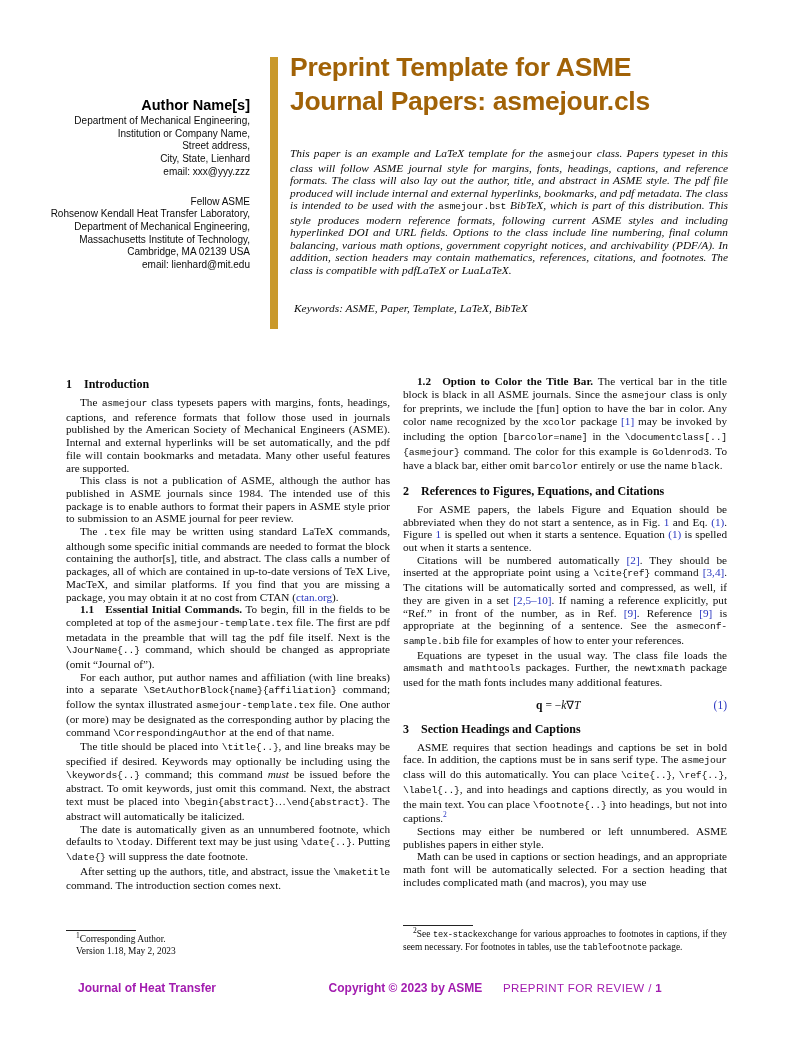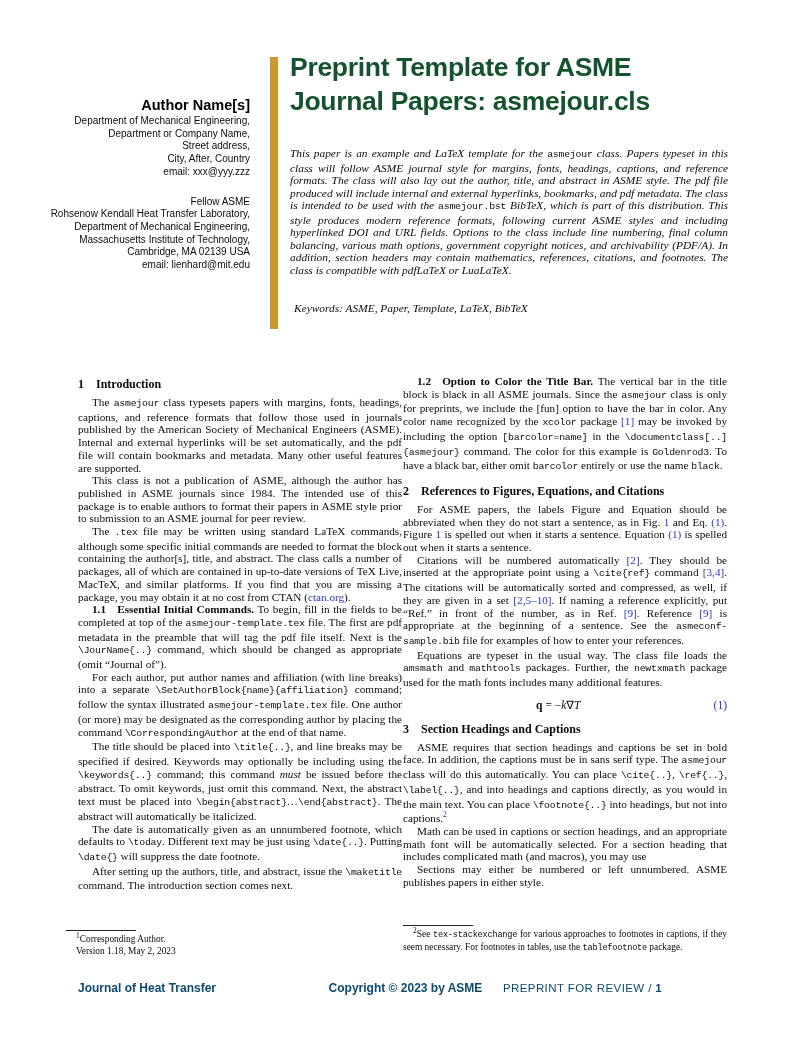--- a/index.html
+++ b/index.html
@@ -3,37 +3,37 @@
 <meta charset="utf-8">
 <style>
   html,body{margin:0;padding:0;background:#ffffff;}
   .page{position:relative;width:794px;height:1051px;background:#ffffff;overflow:hidden;
         font-family:"Liberation Serif",serif;color:#0b0b0b;}
 
   
   .gold-bar{position:absolute;left:270px;top:57px;width:8px;height:272px;background:var(--bar,#C9992B);}
   .main-title{position:absolute;left:290px;top:50px;width:480px;
       font-family:"Liberation Sans",sans-serif;font-weight:bold;
-      font-size:26.5px;line-height:34px;letter-spacing:-0.3px;color:#14532d;}
+      font-size:26.5px;line-height:34px;letter-spacing:-0.3px;color:#a16207;}
   .abstract{position:absolute;left:290px;top:147px;width:438px;
       font-style:italic;font-size:11.4px;line-height:12.5px;text-align:justify;}
   .abstract .mono{font-style:normal;}
   .keywords{position:absolute;left:294px;top:302px;width:438px;
       font-style:italic;font-size:11.4px;}
 
   
   .authors{position:absolute;left:30px;top:97px;width:220px;text-align:right;}
   .author + .author{margin-top:17px;}
   .author-name{font-family:"Liberation Sans",sans-serif;font-weight:bold;font-size:14.5px;
       line-height:17px;color:#000;margin-bottom:1px;}
   .author-line{font-family:"Liberation Sans",sans-serif;font-size:10px;line-height:12.7px;}
 
   
   .col{position:absolute;top:375px;width:324px;}
-  .col-left{left:78px;}
+  .col-left{left:66px;}
   .col-right{left:403px;}
   .para{margin:0;text-align:justify;text-indent:14px;font-size:11.2px;line-height:12.7px;}
   .sec-heading{font-weight:bold;font-size:12px;line-height:14px;margin:10px 0 5px 0;}
   .col > .sec-heading:first-child{margin-top:2px;}
   .mono{font-family:"Liberation Mono",monospace;font-size:9.8px;letter-spacing:-0.2px;}
   .it{font-style:italic;}
   .mb{font-weight:bold;}
   .runhead{font-weight:bold;}
   .lnk{color:var(--link,#2936C0);}
   .supl{color:var(--link,#2936C0);font-size:7.5px;vertical-align:super;line-height:0;}
@@ -47,38 +47,38 @@
   .fn-left{left:66px;top:930px;}
   .fn-right{left:403px;top:925px;}
   .fn-rule{width:70px;border-top:1.2px solid #222;margin-bottom:3px;}
   .footnote{font-size:9.4px;line-height:11.6px;margin:0;}
   .footnote .mono{font-size:8.6px;}
   .fn-ind{text-indent:10px;}
   .fn-just{text-align:justify;text-indent:10px;}
 
   
   .footer{position:absolute;left:66px;top:981px;width:661px;display:flex;align-items:baseline;
-      font-family:"Liberation Sans",sans-serif;font-size:12px;color:#0c4a6e;}
+      font-family:"Liberation Sans",sans-serif;font-size:12px;color:#a21caf;}
   .footer-left{font-weight:bold;padding-left:12px;width:230px;}
   .footer-center{font-weight:bold;flex:1;text-align:center;}
   .footer-right{width:220px;text-align:left;padding-right:4px;font-size:11.5px;letter-spacing:0.4px;}
   .footer-page{font-weight:bold;}
 </style>
 </head>
 <body>
 
 <div class="page">
 
   <div class="authors">
       <div class="author">
         <div class="author-name">Author Name[s]</div>
         <div class="author-line">Department of Mechanical Engineering,</div>
-        <div class="author-line">Department or Company Name,</div>
+        <div class="author-line">Institution or Company Name,</div>
         <div class="author-line">Street address,</div>
-        <div class="author-line">City, After, Country</div>
+        <div class="author-line">City, State, Lienhard</div>
         <div class="author-line">email: xxx@yyy.zzz</div>
       </div>
       <div class="author">
         <div class="author-line">Fellow ASME</div>
         <div class="author-line">Rohsenow Kendall Heat Transfer Laboratory,</div>
         <div class="author-line">Department of Mechanical Engineering,</div>
         <div class="author-line">Massachusetts Institute of Technology,</div>
         <div class="author-line">Cambridge, MA 02139 USA</div>
         <div class="author-line">email: lienhard@mit.edu</div>
       </div>
@@ -112,22 +112,22 @@
       <div class="sec-heading">2 References to Figures, Equations, and Citations</div>
       <p class="para"><span>For ASME papers, the labels Figure and Equation should be abbreviated when they do not start a sentence, as in Fig. </span><span class="lnk">1</span><span> and Eq. </span><span class="lnk">(1)</span><span>. Figure </span><span class="lnk">1</span><span> is spelled out when it starts a sentence.  Equation </span><span class="lnk">(1)</span><span> is spelled out when it starts a sentence.</span></p>
       <p class="para"><span>Citations will be numbered automatically </span><span class="lnk">[2]</span><span>.  They should be inserted at the appropriate point using a </span><span class="mono">\cite{ref}</span><span> command </span><span class="lnk">[3,4]</span><span>. The citations will be automatically sorted and compressed, as well, if they are given in a set </span><span class="lnk">[2,5–10]</span><span>.  If naming a reference explicitly, put “Ref.” in front of the number, as in Ref. </span><span class="lnk">[9]</span><span>. Reference </span><span class="lnk">[9]</span><span> is appropriate at the beginning of a sentence.  See the </span><span class="mono">asmeconf-sample.bib</span><span> file for examples of how to enter your references.</span></p>
       <p class="para"><span>Equations are typeset in the usual way.   The class file loads the </span><span class="mono">amsmath</span><span> and </span><span class="mono">mathtools</span><span> packages.  Further, the </span><span class="mono">newtxmath</span><span> package used for the math fonts includes many additional features.</span></p>
       <div class="equation">
         <span class="eq-body"><span class="mb">q</span><span> = −</span><span class="it">k</span><span>∇</span><span class="it">T</span></span>
         <span class="eq-num lnk">(1)</span>
       </div>
       <div class="sec-heading">3 Section Headings and Captions</div>
       <p class="para"><span>ASME requires that section headings and captions be set in bold face. In addition, the captions must be in sans serif type. The </span><span class="mono">asmejour</span><span> class will do this automatically. You can place </span><span class="mono">\cite{..}</span><span>, </span><span class="mono">\ref{..}</span><span>, </span><span class="mono">\label{..}</span><span>, and into headings and captions directly, as you would in the main text. You can place </span><span class="mono">\footnote{..}</span><span> into headings, but not into captions.</span><span class="supl">2</span></p>
+      <p class="para"><span>Sections may either be numbered or left unnumbered.  ASME publishes papers in either style.</span></p>
       <p class="para"><span>Math can be used in captions or section headings, and an appropriate math font will be automatically selected.  For a section heading that includes complicated math (and macros), you may use</span></p>
-      <p class="para"><span>Sections may either be numbered or left unnumbered.  ASME publishes papers in either style.</span></p>
     </div>
 
   <div class="fn fn-left">
     <div class="fn-rule"></div>
     <div class="footnote fn-ind"><span class="supb">1</span><span>Corresponding Author.</span></div>
     <div class="footnote fn-ind"><span>Version 1.18, May 2, 2023</span></div>
   </div>
 
   <div class="fn fn-right">
     <div class="fn-rule"></div>

